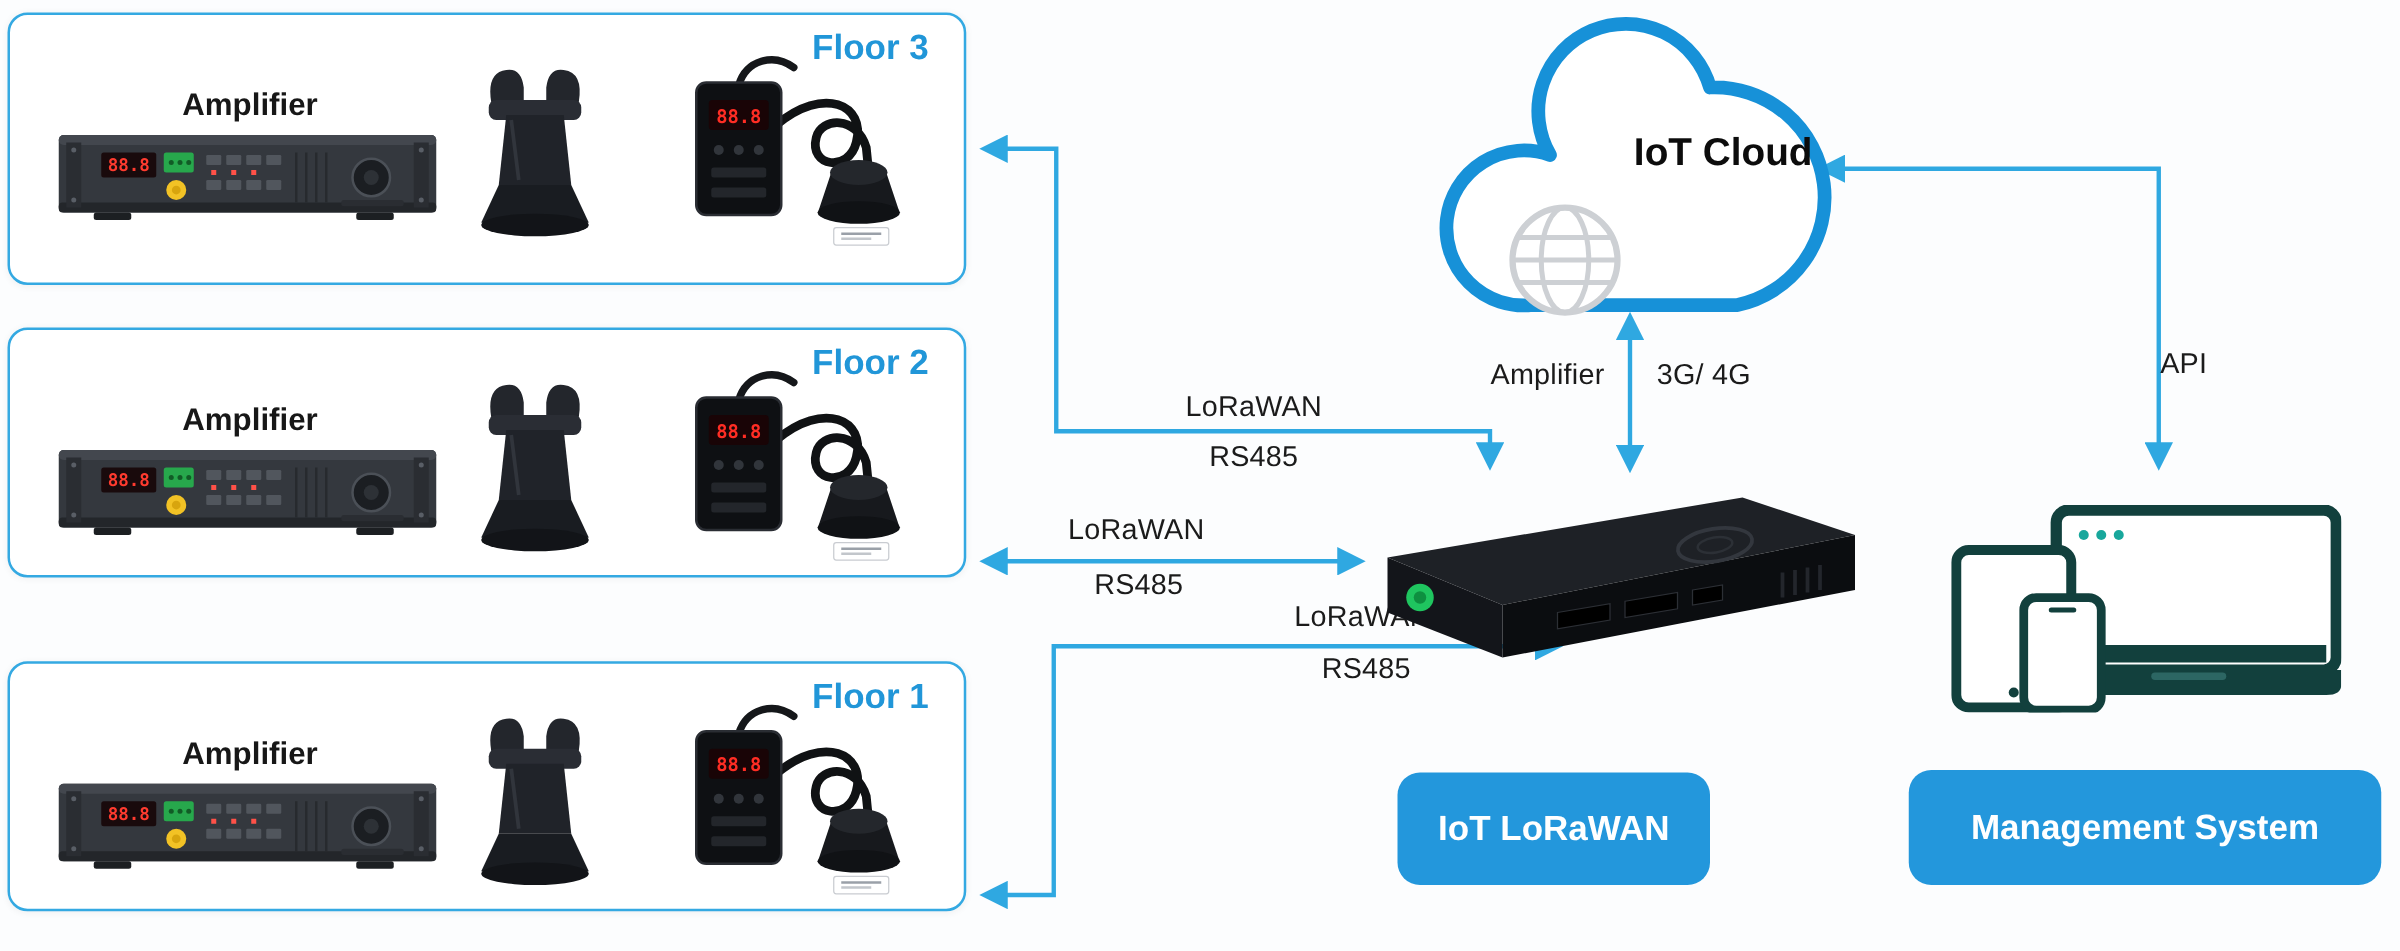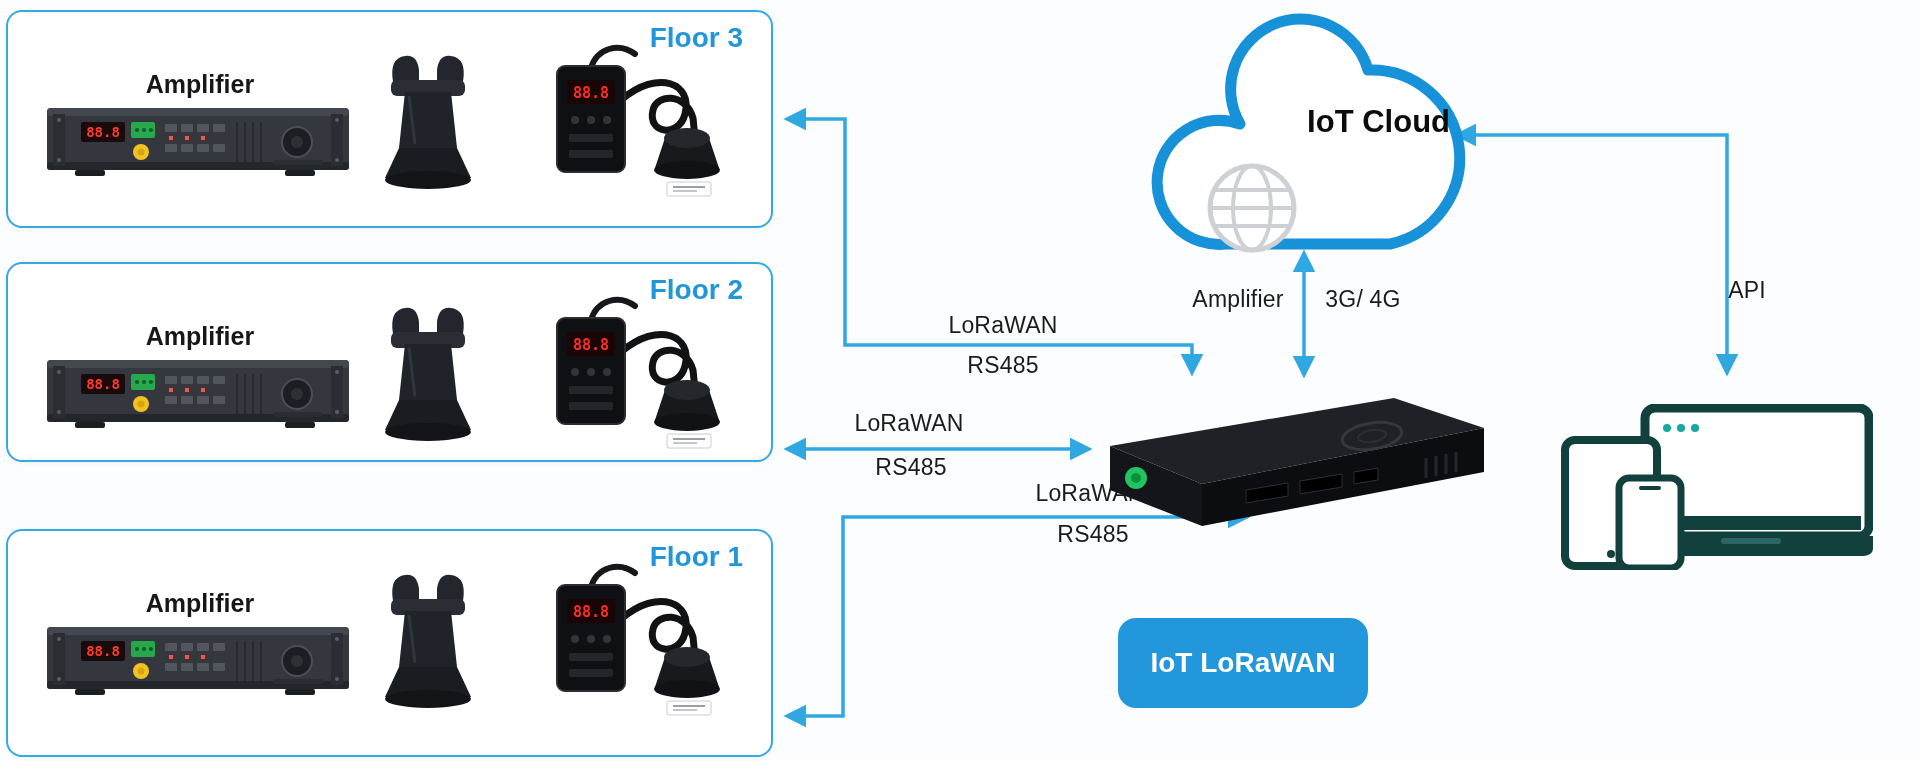--- a/index.html
+++ b/index.html
@@ -194,21 +194,21 @@
         <use href="#sym-amp"></use>
       </svg>
     <svg class="speaker-svg">
         <use href="#sym-speaker"></use>
       </svg>
     <svg class="controller-svg">
         <use href="#sym-controller"></use>
       </svg>
   </div>
 
-  <div class="floor" style="top:529px;height:228px">
+  <div class="floor" style="top:529px;height:200px">
     <div class="floor-label">Floor 1</div>
     <div class="amp-label">Amplifier</div>
     <svg class="amp-svg">
         <use href="#sym-amp"></use>
       </svg>
     <svg class="speaker-svg">
         <use href="#sym-speaker"></use>
       </svg>
     <svg class="controller-svg">
         <use href="#sym-controller"></use>
@@ -238,14 +238,15 @@
   <div class="cloud-title">IoT Cloud</div>
 
   <svg class="gateway-svg">
       <use href="#sym-gateway"></use>
     </svg>
   <div class="label-btn btn-gateway">IoT LoRaWAN</div>
 
   <svg class="management-svg">
       <use href="#sym-management"></use>
     </svg>
+  <div class="label-btn btn-management">Management System</div>
 
 </div>
 
 </body></html>

